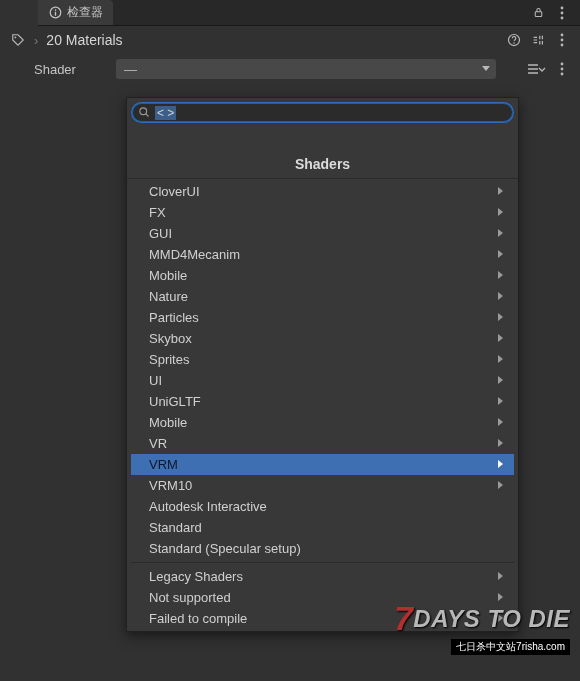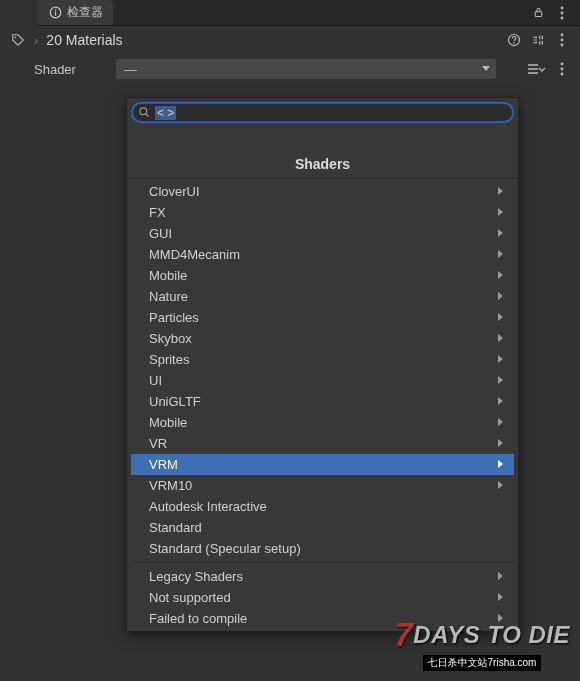--- a/index.html
+++ b/index.html
@@ -176,35 +176,35 @@
       content: '';
       position: absolute;
       right: 11px;
       top: 6px;
       border-top: 4px solid transparent;
       border-bottom: 4px solid transparent;
       border-left: 5px solid #9a9a9a;
     }
     .list-item.selected {
       background: #3e6fb3;
-      color: #fef9c3;
+      color: #0f172a;
     }
     .list-item.selected.has-sub::after {
       border-left-color: #ffffff;
     }
     .list-sep {
       height: 1px;
       background: #2a2a2a;
       margin: 3px 0;
     }
     .watermark {
       position: absolute;
       right: 10px;
-      bottom: 10px;
-      text-align: center;
+      bottom: 26px;
+      text-align: right;
       pointer-events: none;
     }
     .watermark .wm-main {
       font-family: Impact, "Arial Black", sans-serif;
       font-size: 24px;
       font-weight: 900;
       color: #b8b8b8;
       letter-spacing: 0.5px;
       text-shadow: 1px 1px 2px #000;
       font-style: italic;

